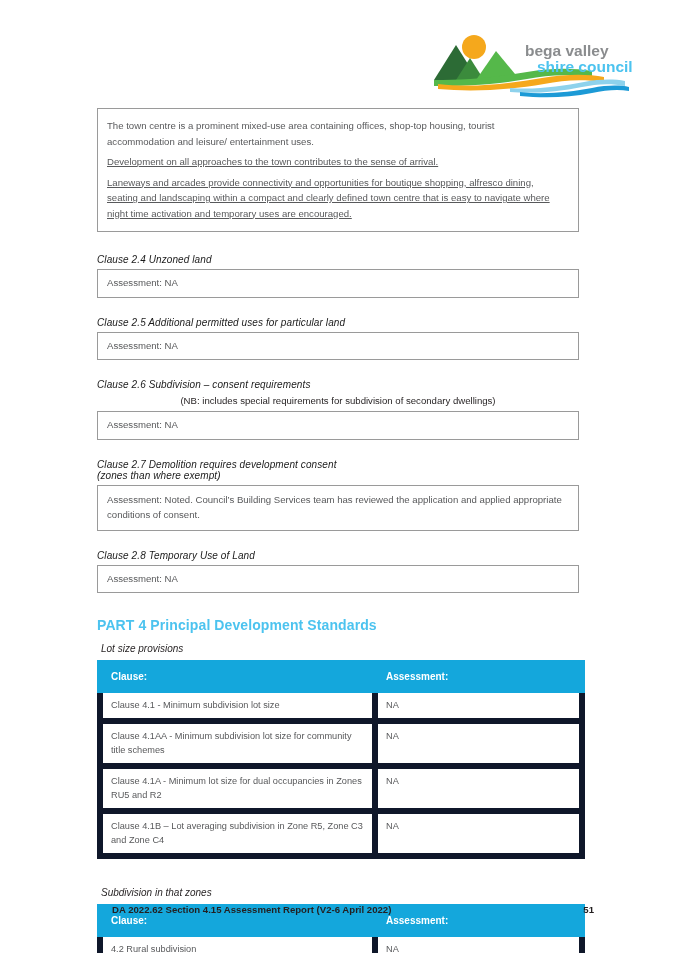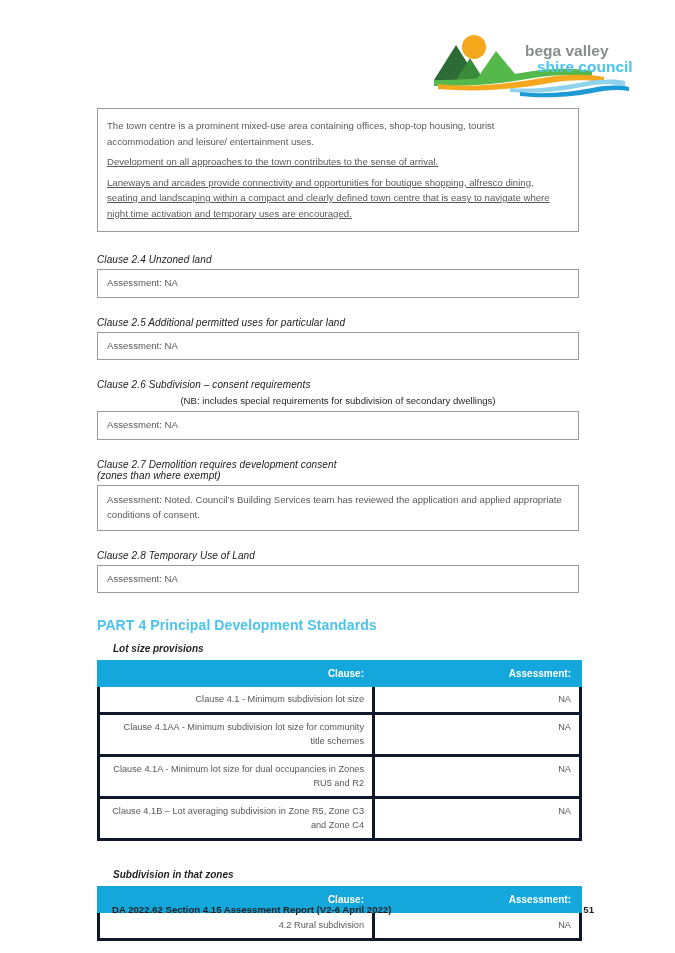--- a/index.html
+++ b/index.html
@@ -94,36 +94,36 @@
   .part-heading {
     color: #4cc3ef;
     font-size: 14px;
     font-weight: bold;
     margin: 24px 0 10px 0;
     letter-spacing: .1px;
   }
 
   .sub-heading {
     font-size: 10px;
-    font-weight: bold;
+    font-weight: normal;
     font-style: italic;
     color: #231f20;
-    margin: 0 0 6px 16px;
+    margin: 0 0 6px 4px;
   }
 
   
   table.grid {
     border-collapse: collapse;
     width: 482px;
     table-layout: fixed;
   }
   table.grid th,
   table.grid td {
-    border: 3px solid #0f172a;
-    text-align: right;
+    border: 6px solid #0f172a;
+    text-align: left;
     vertical-align: top;
     box-sizing: border-box;
   }
   table.grid th {
     background: #14a7dc;
     color: #ffffff;
     font-size: 10px;
     font-weight: bold;
     padding: 5px 8px 5px 8px;
     border-color: #14a7dc;

